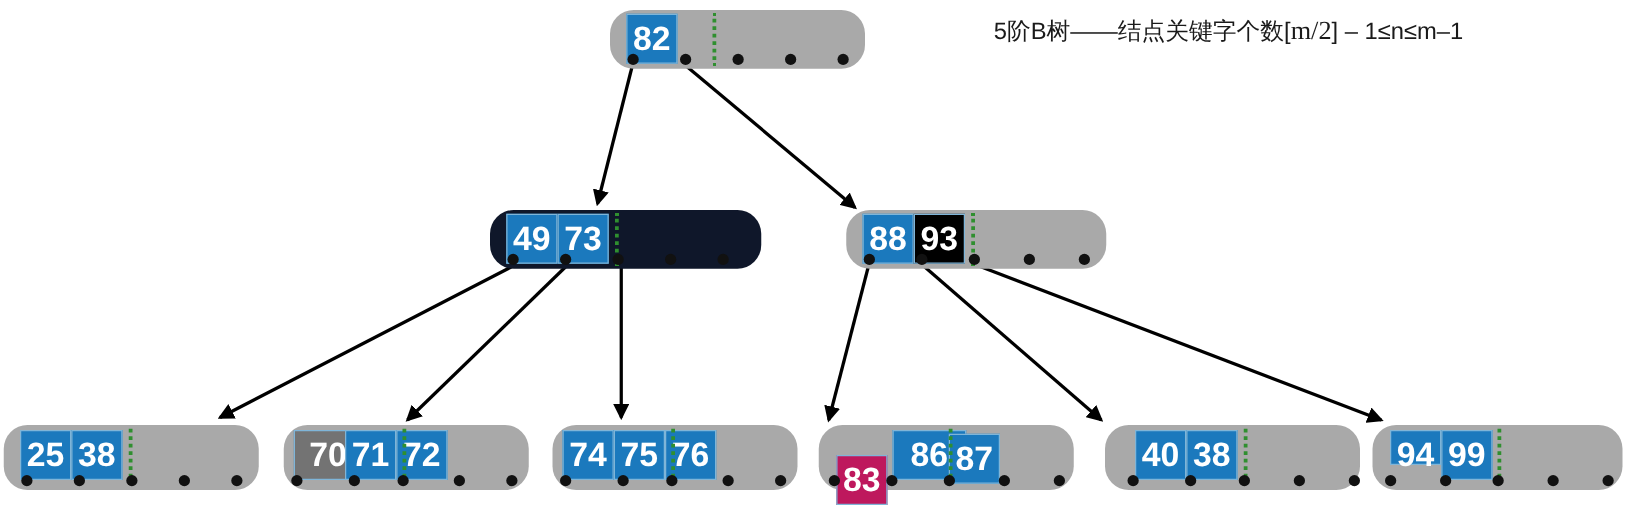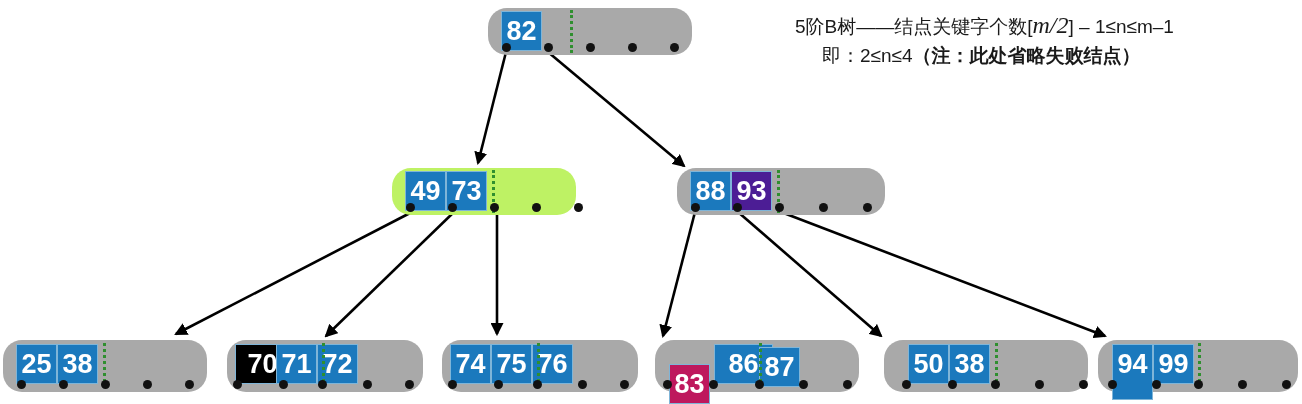--- a/index.html
+++ b/index.html
@@ -28,22 +28,21 @@
     font-size: 19px;
     letter-spacing: 0px;
   }
   .caption-line2 {
     left: 822px;
     top: 43px;
     font-size: 19px;
   }
   .mathvar {
     font-family: "Liberation Serif", "DejaVu Serif", serif;
-    font-style: italic;
-    font-size: 24px;
+    font-size: 21px;
   }
   .bold-note { font-weight: bold; }
 
   
   .node {
     position: absolute;
     background: #a9a9a9;
     border-radius: 19px;
     box-sizing: border-box;
   }
@@ -81,23 +80,20 @@
     pointer-events: none;
   }
 </style>
 </head>
 <body>
 
 <div id="canvas">
 
   <div class="caption caption-line1">
     <span>5阶B树——结点关键字个数</span><span>[</span><span class="mathvar">m/2</span><span>]</span><span> – 1≤n≤m–1</span>
-  </div>
-  <div class="caption caption-line2">
-    <span>即：2≤n≤4</span><span class="bold-note">（注：此处省略失败结点）</span>
   </div>
 
   <svg id="edges" viewBox="0 0 1302 404">
     <defs>
       <marker id="arrowhead" markerWidth="5" markerHeight="5" refX="4.2" refY="2.5" orient="auto">
         <polygon points="0,0 5,2.5 0,5" fill="#000000"></polygon>
       </marker>
     </defs>
     <g id="edge-group">
         <line x1="506" y1="52" x2="478" y2="163" stroke="#000000" stroke-width="2.6" marker-end="url(#arrowhead)"></line>
@@ -114,52 +110,52 @@
   <div id="nodes">
       <div class="node" style="left: 488px; top: 8px; width: 204px; height: 47px; background: rgb(169, 169, 169);">
         <div class="key" style="left: 13px; top: 3px; width: 41px; height: 40px; line-height: 38px; background: rgb(27, 121, 189); color: rgb(255, 255, 255);">82</div>
         <div class="divider" style="left: 82px; top: 2px; height: 43px; border-left-color: rgb(47, 143, 47);"></div>
         <div class="dot" style="left: 14px; top: 35px; background: rgb(17, 17, 17);"></div>
         <div class="dot" style="left: 56px; top: 35px; background: rgb(17, 17, 17);"></div>
         <div class="dot" style="left: 98px; top: 35px; background: rgb(17, 17, 17);"></div>
         <div class="dot" style="left: 140px; top: 35px; background: rgb(17, 17, 17);"></div>
         <div class="dot" style="left: 182px; top: 35px; background: rgb(17, 17, 17);"></div>
       </div>
-      <div class="node" style="left: 392px; top: 168px; width: 184px; height: 47px; background: #bef264;">
+      <div class="node" style="left: 392px; top: 168px; width: 217px; height: 47px; background: #0f172a;">
         <div class="key" style="left: 13px; top: 3px; width: 41px; height: 40px; line-height: 38px; background: rgb(27, 121, 189); color: rgb(255, 255, 255);">49</div>
         <div class="key" style="left: 54px; top: 3px; width: 41px; height: 40px; line-height: 38px; background: rgb(27, 121, 189); color: rgb(255, 255, 255);">73</div>
         <div class="divider" style="left: 100px; top: 2px; height: 43px; border-left-color: rgb(47, 143, 47);"></div>
         <div class="dot" style="left: 14px; top: 35px; background: rgb(17, 17, 17);"></div>
         <div class="dot" style="left: 56px; top: 35px; background: rgb(17, 17, 17);"></div>
         <div class="dot" style="left: 98px; top: 35px; background: rgb(17, 17, 17);"></div>
         <div class="dot" style="left: 140px; top: 35px; background: rgb(17, 17, 17);"></div>
         <div class="dot" style="left: 182px; top: 35px; background: rgb(17, 17, 17);"></div>
       </div>
       <div class="node" style="left: 677px; top: 168px; width: 208px; height: 47px; background: rgb(169, 169, 169);">
         <div class="key" style="left: 13px; top: 3px; width: 41px; height: 40px; line-height: 38px; background: rgb(27, 121, 189); color: rgb(255, 255, 255);">88</div>
-        <div class="key" style="left: 54px; top: 3px; width: 41px; height: 40px; line-height: 38px; background: #4c1d95; color: rgb(255, 255, 255);">93</div>
+        <div class="key" style="left: 54px; top: 3px; width: 41px; height: 40px; line-height: 38px; background: #000000; color: rgb(255, 255, 255);">93</div>
         <div class="divider" style="left: 100px; top: 2px; height: 43px; border-left-color: rgb(47, 143, 47);"></div>
         <div class="dot" style="left: 14px; top: 35px; background: rgb(17, 17, 17);"></div>
         <div class="dot" style="left: 56px; top: 35px; background: rgb(17, 17, 17);"></div>
         <div class="dot" style="left: 98px; top: 35px; background: rgb(17, 17, 17);"></div>
         <div class="dot" style="left: 142px; top: 35px; background: rgb(17, 17, 17);"></div>
         <div class="dot" style="left: 186px; top: 35px; background: rgb(17, 17, 17);"></div>
       </div>
       <div class="node" style="left: 3px; top: 340px; width: 204px; height: 52px; background: rgb(169, 169, 169);">
         <div class="key" style="left: 13px; top: 4px; width: 41px; height: 40px; line-height: 38px; background: rgb(27, 121, 189); color: rgb(255, 255, 255);">25</div>
         <div class="key" style="left: 54px; top: 4px; width: 41px; height: 40px; line-height: 38px; background: rgb(27, 121, 189); color: rgb(255, 255, 255);">38</div>
         <div class="divider" style="left: 100px; top: 3px; height: 45px; border-left-color: rgb(47, 143, 47);"></div>
         <div class="dot" style="left: 14px; top: 40px; background: rgb(17, 17, 17);"></div>
         <div class="dot" style="left: 56px; top: 40px; background: rgb(17, 17, 17);"></div>
         <div class="dot" style="left: 98px; top: 40px; background: rgb(17, 17, 17);"></div>
         <div class="dot" style="left: 140px; top: 40px; background: rgb(17, 17, 17);"></div>
         <div class="dot" style="left: 182px; top: 40px; background: rgb(17, 17, 17);"></div>
       </div>
       <div class="node" style="left: 227px; top: 340px; width: 196px; height: 52px; background: rgb(169, 169, 169);">
-        <div class="key" style="left: 8px; top: 4px; width: 55px; height: 40px; line-height: 38px; background: #000000; color: rgb(255, 255, 255);">70</div>
+        <div class="key" style="left: 8px; top: 4px; width: 55px; height: 40px; line-height: 38px; background: #737373; color: rgb(255, 255, 255);">70</div>
         <div class="key" style="left: 49px; top: 4px; width: 41px; height: 40px; line-height: 38px; background: rgb(27, 121, 189); color: rgb(255, 255, 255);">71</div>
         <div class="key" style="left: 90px; top: 4px; width: 41px; height: 40px; line-height: 38px; background: rgb(27, 121, 189); color: rgb(255, 255, 255);">72</div>
         <div class="divider" style="left: 95px; top: 3px; height: 45px; border-left-color: rgb(47, 143, 47);"></div>
         <div class="dot" style="left: 6px; top: 40px; background: rgb(17, 17, 17);"></div>
         <div class="dot" style="left: 52px; top: 40px; background: rgb(17, 17, 17);"></div>
         <div class="dot" style="left: 91px; top: 40px; background: rgb(17, 17, 17);"></div>
         <div class="dot" style="left: 136px; top: 40px; background: rgb(17, 17, 17);"></div>
         <div class="dot" style="left: 178px; top: 40px; background: rgb(17, 17, 17);"></div>
       </div>
       <div class="node" style="left: 442px; top: 340px; width: 196px; height: 52px; background: rgb(169, 169, 169);">
@@ -178,31 +174,31 @@
         <div class="key" style="left: 59px; top: 4px; width: 59px; height: 40px; line-height: 38px; background: rgb(27, 121, 189); color: rgb(255, 255, 255);">86</div>
         <div class="key" style="left: 104px; top: 7px; width: 41px; height: 40px; line-height: 38px; background: rgb(27, 121, 189); color: rgb(255, 255, 255);">87</div>
         <div class="divider" style="left: 104px; top: 3px; height: 45px; border-left-color: rgb(47, 143, 47);"></div>
         <div class="dot" style="left: 8px; top: 40px; background: rgb(17, 17, 17);"></div>
         <div class="dot" style="left: 54px; top: 40px; background: rgb(17, 17, 17);"></div>
         <div class="dot" style="left: 100px; top: 40px; background: rgb(17, 17, 17);"></div>
         <div class="dot" style="left: 144px; top: 40px; background: rgb(17, 17, 17);"></div>
         <div class="dot" style="left: 188px; top: 40px; background: rgb(17, 17, 17);"></div>
       </div>
       <div class="node" style="left: 884px; top: 340px; width: 204px; height: 52px; background: rgb(169, 169, 169);">
-        <div class="key" style="left: 24px; top: 4px; width: 41px; height: 40px; line-height: 38px; background: rgb(27, 121, 189); color: rgb(255, 255, 255);">50</div>
+        <div class="key" style="left: 24px; top: 4px; width: 41px; height: 40px; line-height: 38px; background: rgb(27, 121, 189); color: rgb(255, 255, 255);">40</div>
         <div class="key" style="left: 65px; top: 4px; width: 41px; height: 40px; line-height: 38px; background: rgb(27, 121, 189); color: rgb(255, 255, 255);">38</div>
         <div class="divider" style="left: 111px; top: 3px; height: 45px; border-left-color: rgb(47, 143, 47);"></div>
         <div class="dot" style="left: 18px; top: 40px; background: rgb(17, 17, 17);"></div>
         <div class="dot" style="left: 64px; top: 40px; background: rgb(17, 17, 17);"></div>
         <div class="dot" style="left: 107px; top: 40px; background: rgb(17, 17, 17);"></div>
         <div class="dot" style="left: 151px; top: 40px; background: rgb(17, 17, 17);"></div>
         <div class="dot" style="left: 195px; top: 40px; background: rgb(17, 17, 17);"></div>
       </div>
       <div class="node" style="left: 1098px; top: 340px; width: 200px; height: 52px; background: rgb(169, 169, 169);">
-        <div class="key" style="left: 14px; top: 4px; width: 41px; height: 56px; line-height: 38px; background: rgb(27, 121, 189); color: rgb(255, 255, 255);">94</div>
+        <div class="key" style="left: 14px; top: 4px; width: 41px; height: 28px; line-height: 38px; background: rgb(27, 121, 189); color: rgb(255, 255, 255);">94</div>
         <div class="key" style="left: 55px; top: 4px; width: 41px; height: 40px; line-height: 38px; background: rgb(27, 121, 189); color: rgb(255, 255, 255);">99</div>
         <div class="divider" style="left: 100px; top: 3px; height: 45px; border-left-color: rgb(47, 143, 47);"></div>
         <div class="dot" style="left: 10px; top: 40px; background: rgb(17, 17, 17);"></div>
         <div class="dot" style="left: 54px; top: 40px; background: rgb(17, 17, 17);"></div>
         <div class="dot" style="left: 96px; top: 40px; background: rgb(17, 17, 17);"></div>
         <div class="dot" style="left: 140px; top: 40px; background: rgb(17, 17, 17);"></div>
         <div class="dot" style="left: 184px; top: 40px; background: rgb(17, 17, 17);"></div>
       </div>
     </div>
 

